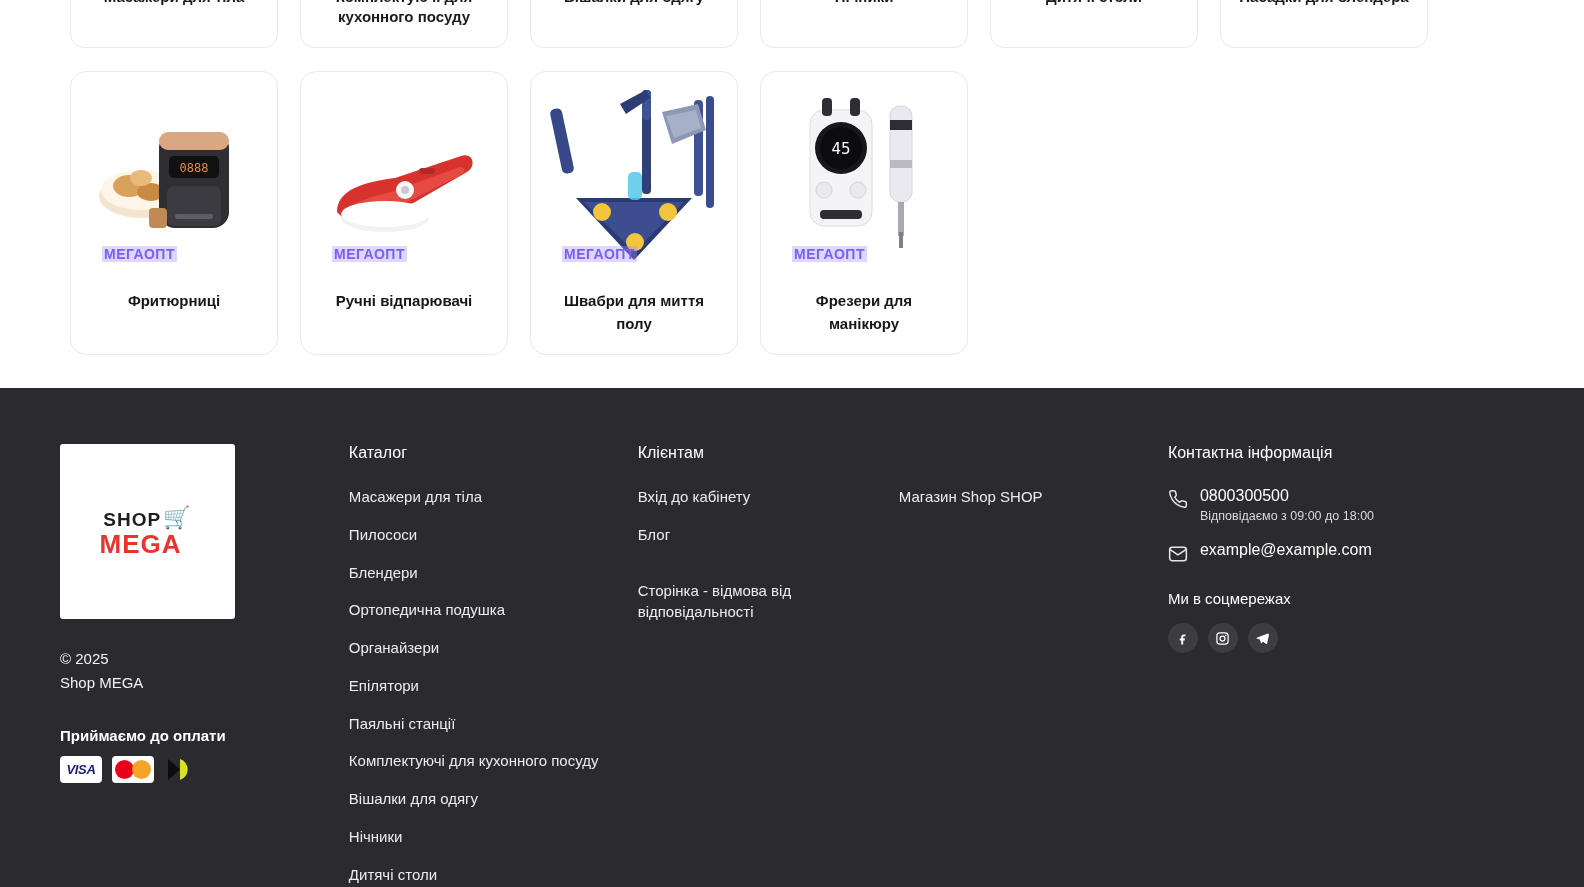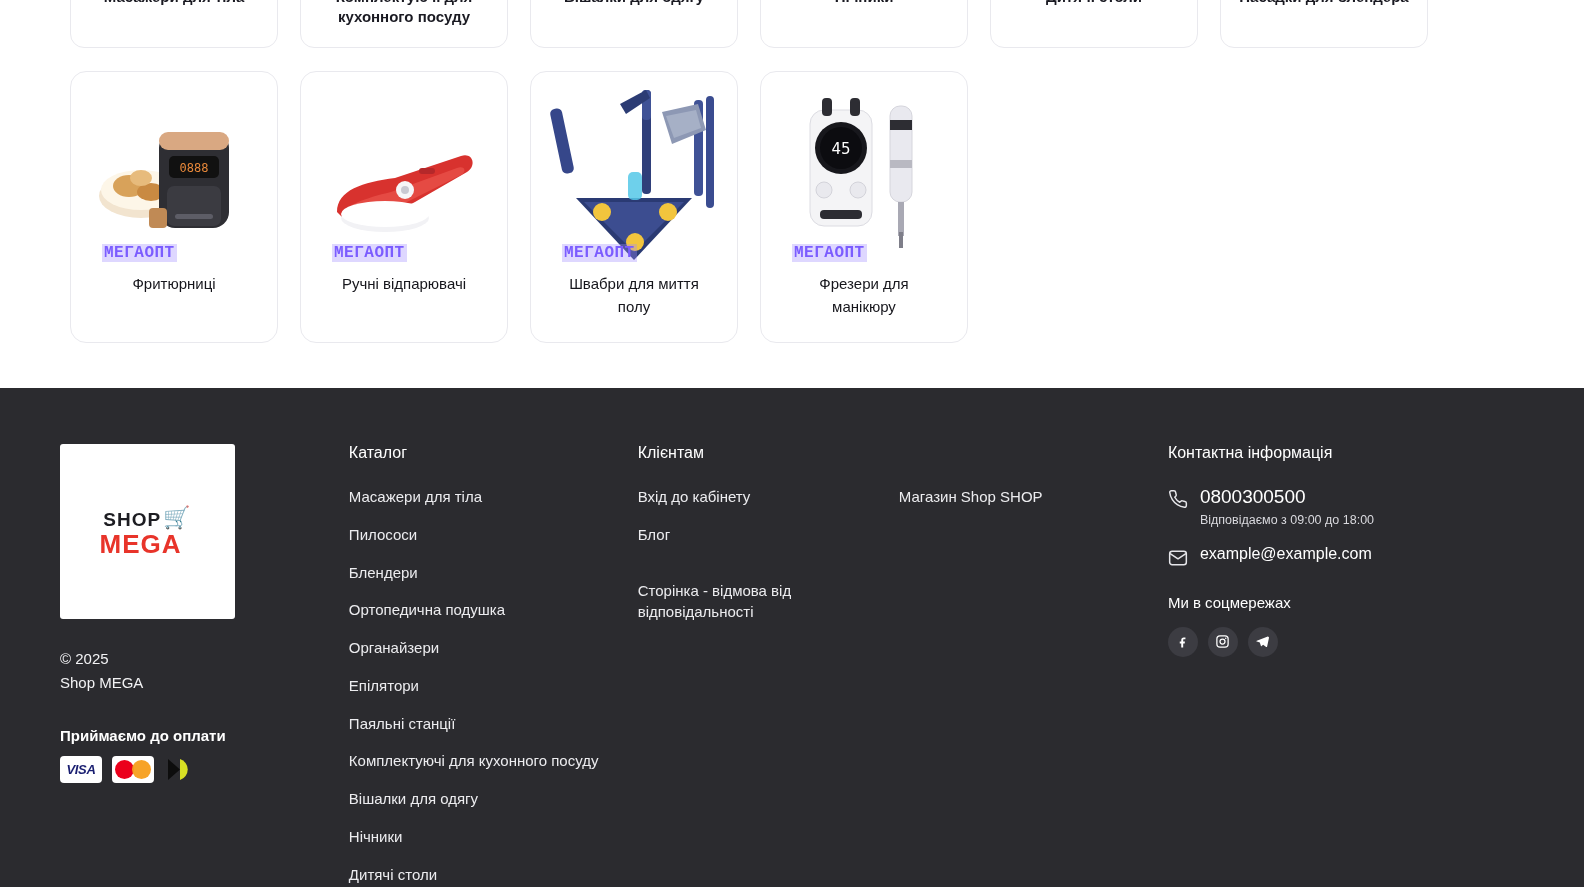--- a/index.html
+++ b/index.html
@@ -74,32 +74,32 @@
     height: 186px;
     position: relative;
     display: flex;
     align-items: center;
     justify-content: center;
   }
   .wm {
     position: absolute;
     left: 16px;
     bottom: 10px;
-    font-size: 16px;
+    font-size: 14px;
     font-weight: bold;
     letter-spacing: 0.5px;
     color: #7b5cff;
     background: rgba(160,140,255,0.35);
     padding: 0 2px;
-    font-family: Liberation Mono, monospace;
+    font-family: Liberation Sans, sans-serif;
   }
   .card-title {
-    margin-top: 0;
+    margin-top: 17px;
     font-size: 15px;
-    font-weight: normal;
+    font-weight: bold;
     color: #16161c;
     text-align: center;
     line-height: 1.55;
   }
 
   
   .footer {
     position: absolute;
     left: 0; top: 388px;
     width: 1584px;
@@ -195,21 +195,21 @@
     align-items: flex-start;
     gap: 12px;
     margin-bottom: 18px;
   }
   .ic {
     width: 20px; height: 20px;
     flex: 0 0 20px;
     margin-top: 3px;
     color: #e6e6ea;
   }
-  .phone-num { font-size: 19px; color: #fff; line-height: 1.2; }
+  .phone-num { font-size: 16px; color: #fff; line-height: 1.2; }
   .phone-sub { font-size: 12.5px; color: #d9d9de; margin-top: 4px; }
   .mail { font-size: 16px; color: #fff; }
   .soc-title { font-size: 15px; color: #fff; margin-top: 26px; }
   .soc-row { display: flex; gap: 10px; margin-top: 16px; }
   .soc {
     width: 30px; height: 30px; border-radius: 50%;
     background: #3c3c42;
     display: flex; align-items: center; justify-content: center;
     color: #fff;
     cursor: pointer;

